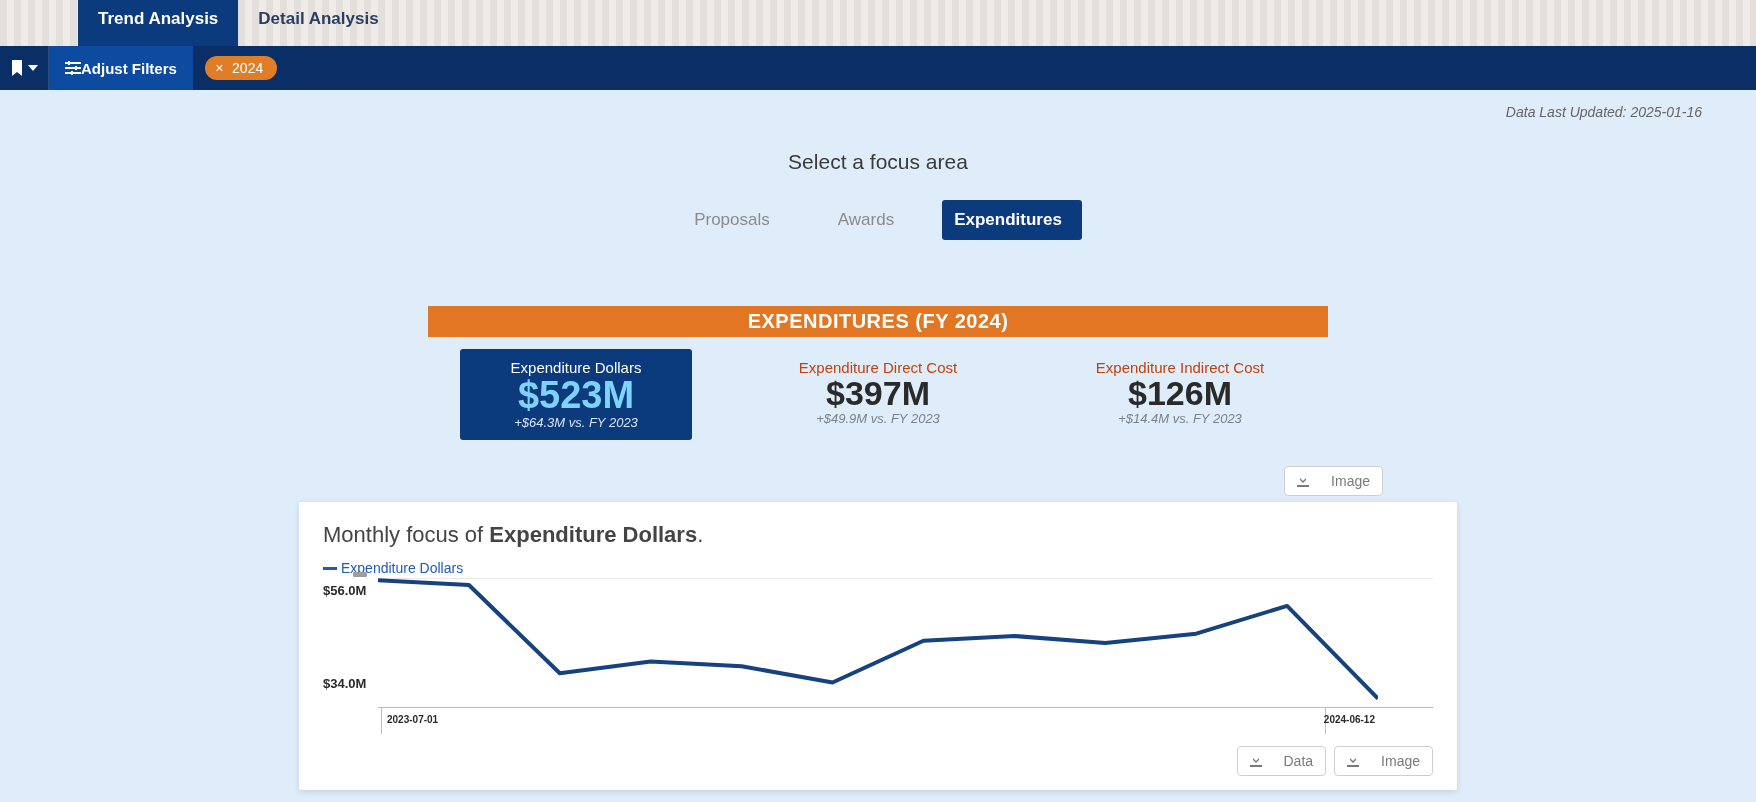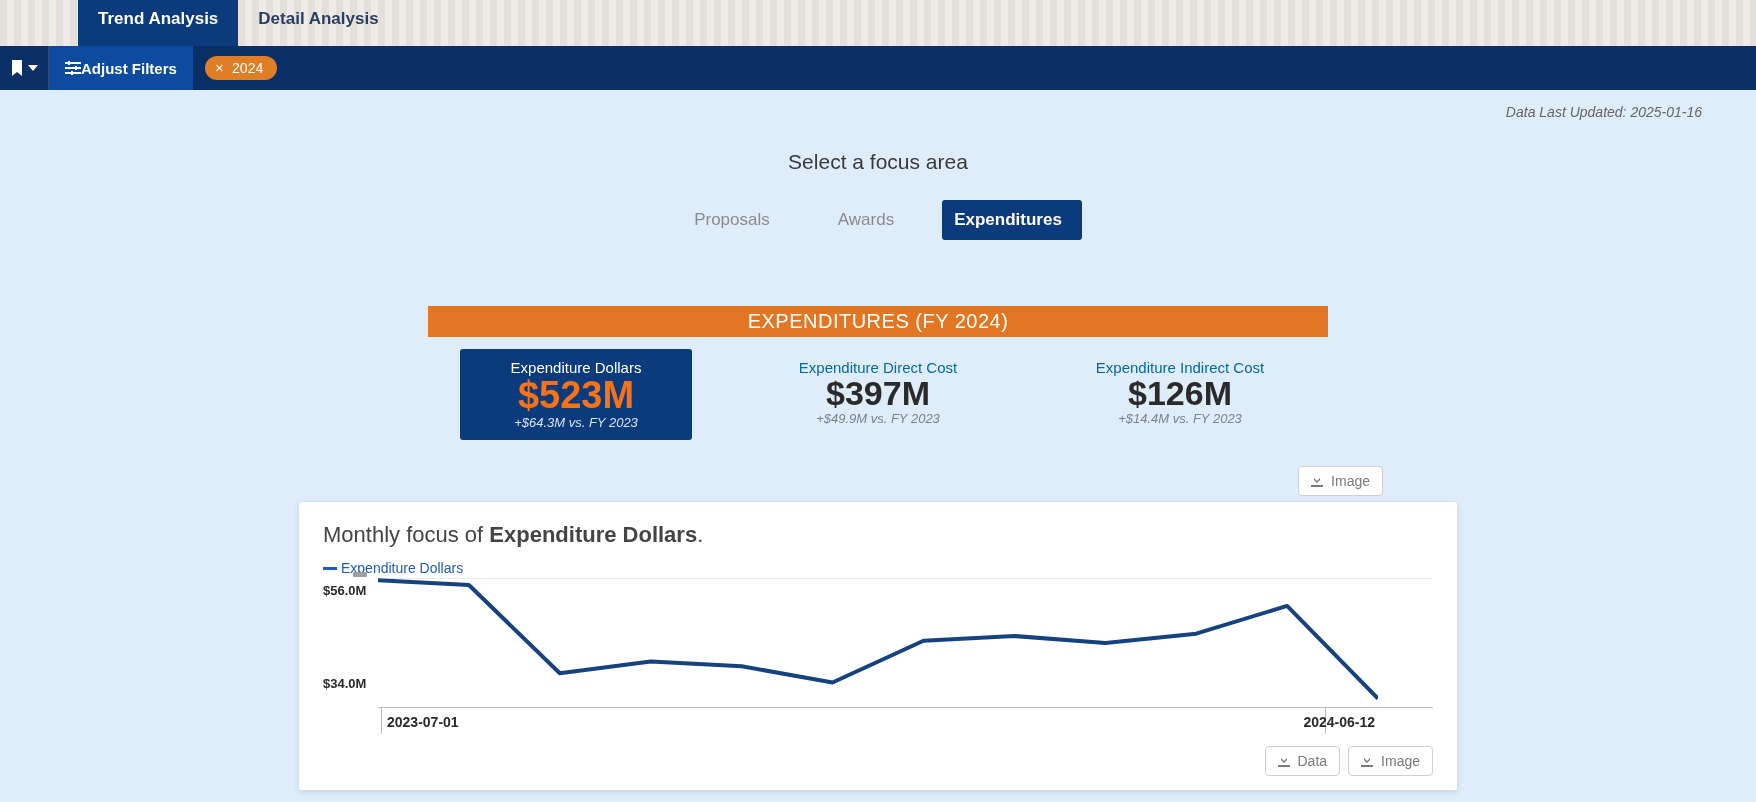--- a/index.html
+++ b/index.html
@@ -65,58 +65,58 @@
   .focus-tabs{
     display:flex;justify-content:center;gap:28px;margin-top:26px;
   }
   .focus-tab{
     font-size:17px;color:var(--text-muted);padding:10px 20px;border-radius:3px;
     cursor:pointer;font-weight:500;
   }
   .focus-tab.active{background:var(--navy);color:#fff;font-weight:600;padding-left:12px;}
   .section-banner{
     background:var(--orange);color:#fff;text-align:center;
-    font-size:20px;font-weight:400;letter-spacing:.5px;
+    font-size:20px;font-weight:700;letter-spacing:.5px;
     padding:4px 0;margin:66px auto 0;max-width:900px;
   }
   .kpi-row{
     display:flex;justify-content:center;gap:70px;margin-top:12px;
   }
   .kpi{
     text-align:center;min-width:200px;padding:10px 16px;border-radius:3px;
   }
-  .kpi .label{font-size:15px;color:#0369a1;}
+  .kpi .label{font-size:15px;color:#c2410c;}
   .kpi .value{font-size:34px;font-weight:700;color:#2a2a2a;margin-top:-2px;}
   .kpi .delta{font-size:13px;font-style:italic;color:#7a828a;margin-top:-2px;}
   .kpi.primary{background:var(--navy);color:#fff;}
   .kpi.primary .label{color:#fff;}
-  .kpi.primary .value{color:#f97316;font-size:38px;}
+  .kpi.primary .value{color:#7dd3fc;font-size:38px;}
   .kpi.primary .delta{color:#d8e4f6;}
   .image-btn-row{max-width:1010px;margin:26px auto 0;display:flex;justify-content:flex-end;}
   .small-btn{
     border:1px solid var(--btn-border);background:#fff;color:var(--btn-text);
-    font-size:14px;padding:6px 12px;border-radius:4px;display:flex;align-items:center;gap:8px;
+    font-size:14px;padding:6px 12px;border-radius:4px;display:flex;align-items:center;gap:22px;
     cursor:pointer;
   }
   .chart-card{
     max-width:1110px;margin:6px auto 0;background:#fff;border-radius:2px;
     box-shadow:0 2px 6px rgba(0,0,0,.12);
     padding:20px 24px 14px;
   }
   .chart-title{font-size:22px;color:#444;}
   .chart-title .bold{font-weight:700;}
   .legend{margin-top:12px;font-size:14px;color:#1f5bb8;display:flex;align-items:center;gap:4px;cursor:pointer;}
   .legend .dash{display:inline-block;width:14px;height:3px;background:#1f5bb8;}
   .chart-area{position:relative;height:130px;margin-top:2px;}
   .ytick{position:absolute;left:0;font-size:13px;font-weight:700;color:#2a2a2a;transform:translateY(-50%);}
   .axis-bottom{position:absolute;left:55px;right:0;bottom:0;height:1px;background:#bcbcbc;}
   .grid-top{position:absolute;left:55px;right:0;top:0;height:1px;background:#e9e9e9;}
   .xaxis{position:relative;height:22px;margin-top:4px;}
   .xtick-line{position:absolute;top:-4px;height:26px;width:1px;background:#bcbcbc;}
-  .xtick-label{position:absolute;top:2px;font-size:14px;font-weight:700;color:#2a2a2a;}
+  .xtick-label{position:absolute;top:2px;font-size:10px;font-weight:700;color:#2a2a2a;}
   .range-thumb{position:absolute;width:14px;height:5px;background:#9e9e9e;border-radius:1px;top:-4px;}
   .chart-footer{display:flex;justify-content:flex-end;gap:8px;margin-top:12px;}
   svg.line{position:absolute;left:55px;top:0;}
 </style>
 </head>
 <body>
 
 <div class="tabs-hero">
   <div class="tab active">Trend Analysis</div>
   <div class="tab">Detail Analysis</div>

